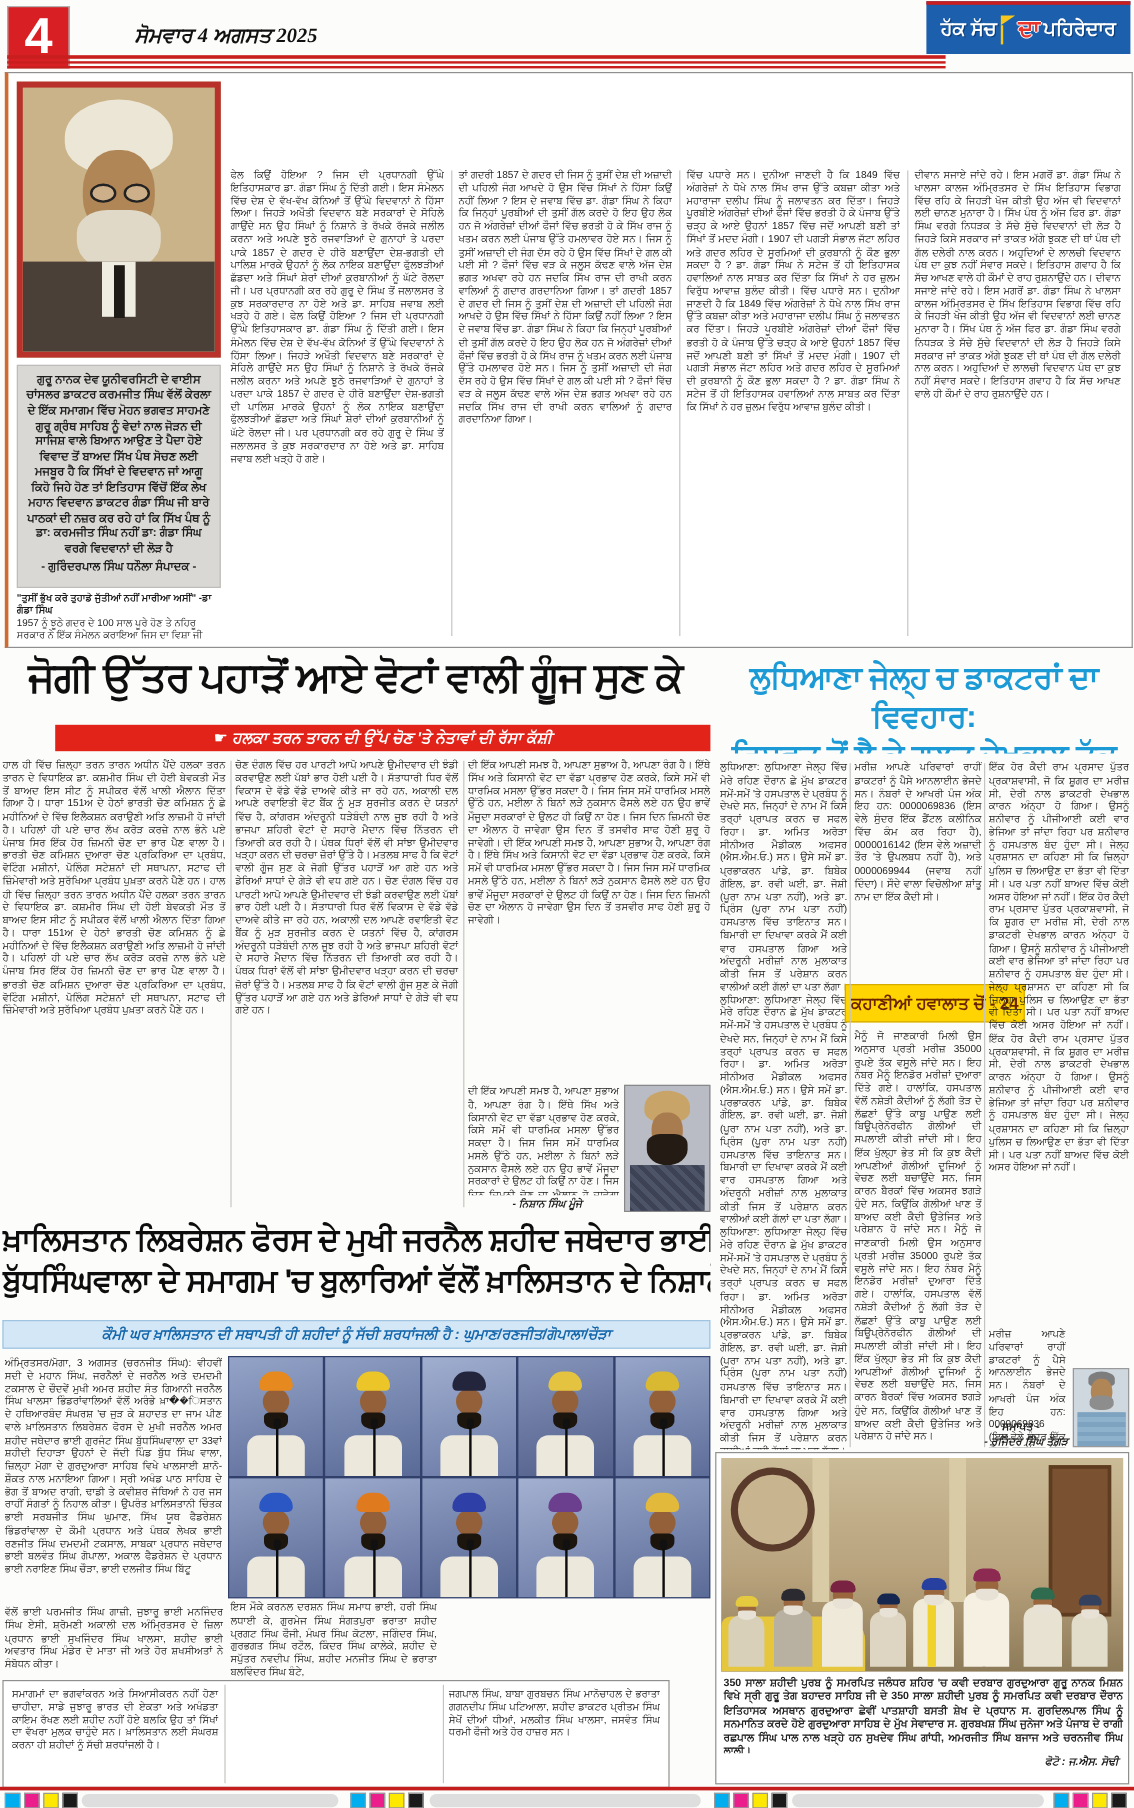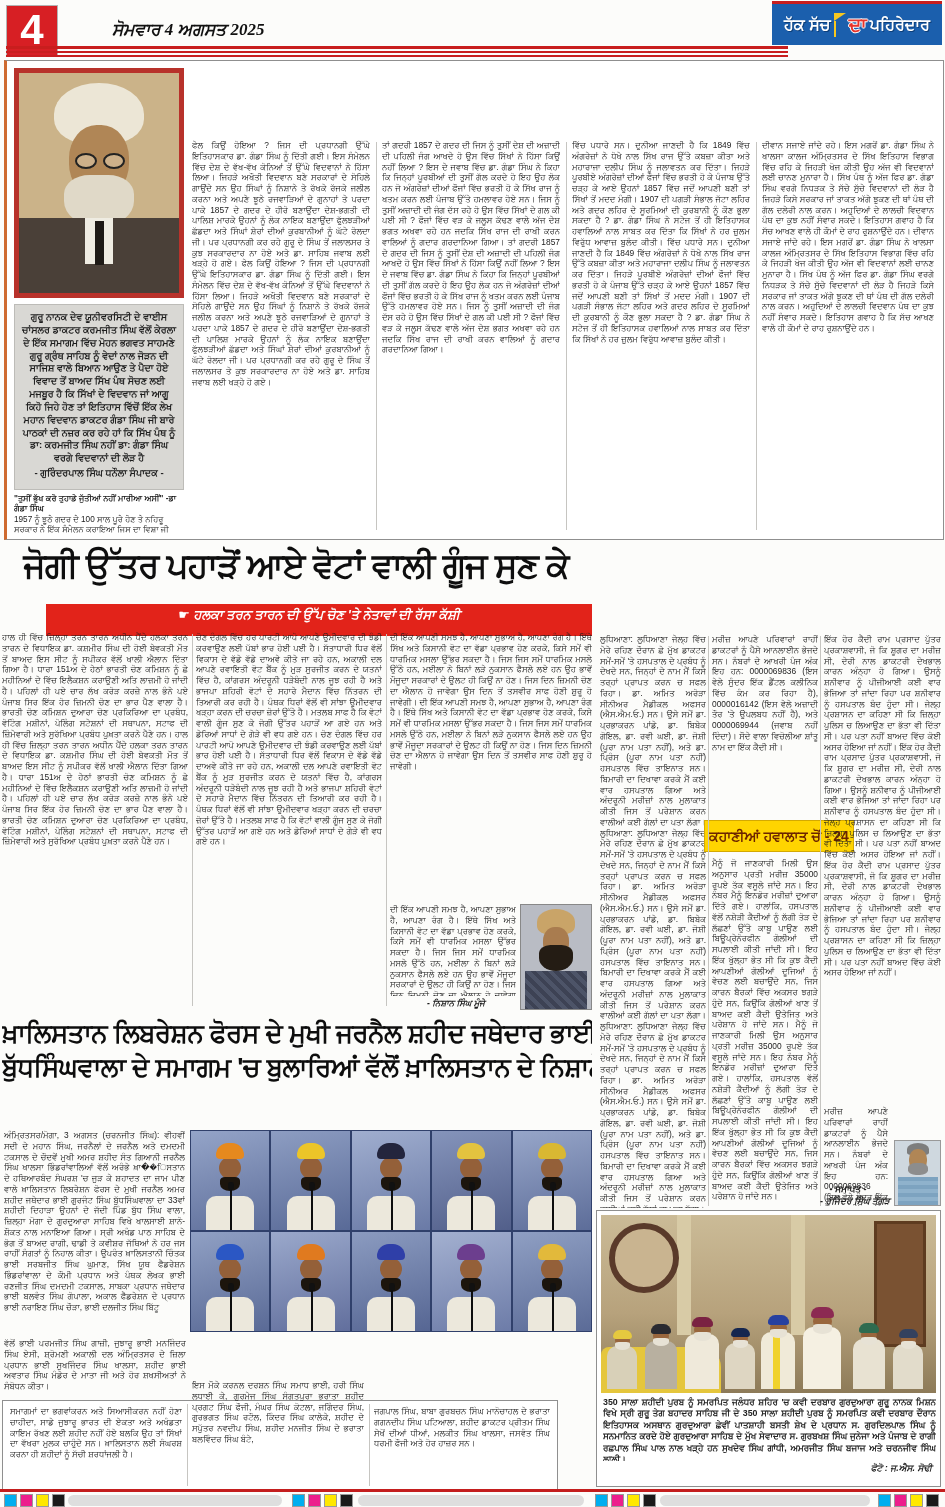--- a/index.html
+++ b/index.html
@@ -34,21 +34,21 @@
   .p1tie{position:absolute;left:76px;top:148px;width:9px;height:44px;background:#1e1a16;}
   .caption1{left:14px;top:304px;width:170px;height:186px;background:#d9d8d4;border:1px solid #bdbcb8;
             box-sizing:border-box;padding:6px 7px;font-size:9.6px;font-weight:bold;line-height:1.34;text-align:center;overflow:hidden;}
   .quote1{left:14px;top:494px;width:170px;height:40px;font-size:8.2px;line-height:1.25;overflow:hidden;}
   .quote1 b{display:block;}
   .col{position:absolute;overflow:hidden;font-size:8.4px;line-height:1.28;text-align:justify;color:#1d1d1d;}
   .vrule{position:absolute;width:1px;background:#c6c5c1;}
   
   .a2head{left:0;top:546px;width:592px;height:54px;color:#0e0e0e;font-weight:bold;font-size:34px;
           text-align:center;white-space:nowrap;overflow:hidden;letter-spacing:-1px;}
-  .a2bar{left:46px;top:604px;width:546px;height:32px;background:#e2231a;color:#fff;font-weight:bold;
+  .a2bar{left:46px;top:604px;width:546px;height:22px;background:#e2231a;color:#fff;font-weight:bold;
          font-style:italic;font-size:13px;text-align:center;line-height:22px;overflow:hidden;}
   .photo2{left:520px;top:904px;width:72px;height:106px;background:#b9bcc4;border:1px solid #888;overflow:hidden;box-sizing:border-box;}
   .p2turban{position:absolute;left:16px;top:4px;width:38px;height:26px;background:#c9a468;border-radius:50% 50% 35% 35%;}
   .p2face{position:absolute;left:22px;top:22px;width:26px;height:30px;background:#a97c4f;border-radius:45%;}
   .p2beard{position:absolute;left:18px;top:40px;width:34px;height:26px;background:#241c14;border-radius:40% 40% 60% 60%;}
   .p2shirt{position:absolute;left:4px;top:66px;width:62px;height:40px;background:#3d4254;
            background-image:repeating-linear-gradient(45deg,#3d4254 0 4px,#4d5468 4px 8px);}
   .byline2{left:400px;top:998px;width:112px;font-size:8.6px;font-weight:bold;font-style:italic;text-align:center;}
   
   .a3head{left:596px;top:548px;width:348px;height:80px;color:#1c9ad6;font-weight:bold;font-size:26px;
@@ -161,39 +161,44 @@
   <div class="vrule" style="left:192px;top:634px;height:372px;"></div>
   <div class="vrule" style="left:386px;top:634px;height:372px;"></div>
   <div class="abs photo2">
     <div class="p2turban"></div>
     <div class="p2face"></div>
     <div class="p2beard"></div>
     <div class="p2shirt"></div>
   </div>
   <div class="abs byline2">- ਨਿਸ਼ਾਨ ਸਿੰਘ ਮੂੰਜੇ</div>
 
+  <div class="abs a3head">
+    <div>ਲੁਧਿਆਣਾ ਜੇਲ੍ਹ ਚ ਡਾਕਟਰਾਂ ਦਾ ਵਿਵਹਾਰ:</div>
+    <div>ਰਿਸ਼ਵਤ ਤੋਂ ਲੈ ਕੇ ਗਲਤ ਦੇਖਭਾਲ ਤੱਕ</div>
+  </div>
   <div class="col" style="left:600px;top:634px;width:106px;height:574px;">ਲੁਧਿਆਣਾ: ਲੁਧਿਆਣਾ ਜੇਲ੍ਹ ਵਿੱਚ ਮੇਰੇ ਰਹਿਣ ਦੌਰਾਨ ਛੇ ਮੁੱਖ ਡਾਕਟਰ ਸਮੇਂ-ਸਮੇਂ 'ਤੇ ਹਸਪਤਾਲ ਦੇ ਪ੍ਰਬੰਧ ਨੂੰ ਦੇਖਦੇ ਸਨ, ਜਿਨ੍ਹਾਂ ਦੇ ਨਾਮ ਮੈਂ ਕਿਸੇ ਤਰ੍ਹਾਂ ਪ੍ਰਾਪਤ ਕਰਨ ਚ ਸਫਲ ਰਿਹਾ। ਡਾ. ਅਮਿਤ ਅਰੋੜਾ ਸੀਨੀਅਰ ਮੈਡੀਕਲ ਅਫਸਰ (ਐਸ.ਐਮ.ਓ.) ਸਨ। ਉਸੇ ਸਮੇਂ ਡਾ. ਪ੍ਰਭਾਕਰਨ ਪਾਂਡੇ, ਡਾ. ਬਿਬੇਕ ਗੋਇਲ, ਡਾ. ਰਵੀ ਘਈ, ਡਾ. ਜੋਸ਼ੀ (ਪੂਰਾ ਨਾਮ ਪਤਾ ਨਹੀਂ), ਅਤੇ ਡਾ. ਪ੍ਰਿੰਸ (ਪੂਰਾ ਨਾਮ ਪਤਾ ਨਹੀਂ) ਹਸਪਤਾਲ ਵਿੱਚ ਤਾਇਨਾਤ ਸਨ। ਬਿਮਾਰੀ ਦਾ ਦਿਖਾਵਾ ਕਰਕੇ ਮੈਂ ਕਈ ਵਾਰ ਹਸਪਤਾਲ ਗਿਆ ਅਤੇ ਅੰਦਰੂਨੀ ਮਰੀਜ਼ਾਂ ਨਾਲ ਮੁਲਾਕਾਤ ਕੀਤੀ ਜਿਸ ਤੋਂ ਪਰੇਸ਼ਾਨ ਕਰਨ ਵਾਲੀਆਂ ਕਈ ਗੱਲਾਂ ਦਾ ਪਤਾ ਲੱਗਾ। ਲੁਧਿਆਣਾ: ਲੁਧਿਆਣਾ ਜੇਲ੍ਹ ਵਿੱਚ ਮੇਰੇ ਰਹਿਣ ਦੌਰਾਨ ਛੇ ਮੁੱਖ ਡਾਕਟਰ ਸਮੇਂ-ਸਮੇਂ 'ਤੇ ਹਸਪਤਾਲ ਦੇ ਪ੍ਰਬੰਧ ਨੂੰ ਦੇਖਦੇ ਸਨ, ਜਿਨ੍ਹਾਂ ਦੇ ਨਾਮ ਮੈਂ ਕਿਸੇ ਤਰ੍ਹਾਂ ਪ੍ਰਾਪਤ ਕਰਨ ਚ ਸਫਲ ਰਿਹਾ। ਡਾ. ਅਮਿਤ ਅਰੋੜਾ ਸੀਨੀਅਰ ਮੈਡੀਕਲ ਅਫਸਰ (ਐਸ.ਐਮ.ਓ.) ਸਨ। ਉਸੇ ਸਮੇਂ ਡਾ. ਪ੍ਰਭਾਕਰਨ ਪਾਂਡੇ, ਡਾ. ਬਿਬੇਕ ਗੋਇਲ, ਡਾ. ਰਵੀ ਘਈ, ਡਾ. ਜੋਸ਼ੀ (ਪੂਰਾ ਨਾਮ ਪਤਾ ਨਹੀਂ), ਅਤੇ ਡਾ. ਪ੍ਰਿੰਸ (ਪੂਰਾ ਨਾਮ ਪਤਾ ਨਹੀਂ) ਹਸਪਤਾਲ ਵਿੱਚ ਤਾਇਨਾਤ ਸਨ। ਬਿਮਾਰੀ ਦਾ ਦਿਖਾਵਾ ਕਰਕੇ ਮੈਂ ਕਈ ਵਾਰ ਹਸਪਤਾਲ ਗਿਆ ਅਤੇ ਅੰਦਰੂਨੀ ਮਰੀਜ਼ਾਂ ਨਾਲ ਮੁਲਾਕਾਤ ਕੀਤੀ ਜਿਸ ਤੋਂ ਪਰੇਸ਼ਾਨ ਕਰਨ ਵਾਲੀਆਂ ਕਈ ਗੱਲਾਂ ਦਾ ਪਤਾ ਲੱਗਾ। ਲੁਧਿਆਣਾ: ਲੁਧਿਆਣਾ ਜੇਲ੍ਹ ਵਿੱਚ ਮੇਰੇ ਰਹਿਣ ਦੌਰਾਨ ਛੇ ਮੁੱਖ ਡਾਕਟਰ ਸਮੇਂ-ਸਮੇਂ 'ਤੇ ਹਸਪਤਾਲ ਦੇ ਪ੍ਰਬੰਧ ਨੂੰ ਦੇਖਦੇ ਸਨ, ਜਿਨ੍ਹਾਂ ਦੇ ਨਾਮ ਮੈਂ ਕਿਸੇ ਤਰ੍ਹਾਂ ਪ੍ਰਾਪਤ ਕਰਨ ਚ ਸਫਲ ਰਿਹਾ। ਡਾ. ਅਮਿਤ ਅਰੋੜਾ ਸੀਨੀਅਰ ਮੈਡੀਕਲ ਅਫਸਰ (ਐਸ.ਐਮ.ਓ.) ਸਨ। ਉਸੇ ਸਮੇਂ ਡਾ. ਪ੍ਰਭਾਕਰਨ ਪਾਂਡੇ, ਡਾ. ਬਿਬੇਕ ਗੋਇਲ, ਡਾ. ਰਵੀ ਘਈ, ਡਾ. ਜੋਸ਼ੀ (ਪੂਰਾ ਨਾਮ ਪਤਾ ਨਹੀਂ), ਅਤੇ ਡਾ. ਪ੍ਰਿੰਸ (ਪੂਰਾ ਨਾਮ ਪਤਾ ਨਹੀਂ) ਹਸਪਤਾਲ ਵਿੱਚ ਤਾਇਨਾਤ ਸਨ। ਬਿਮਾਰੀ ਦਾ ਦਿਖਾਵਾ ਕਰਕੇ ਮੈਂ ਕਈ ਵਾਰ ਹਸਪਤਾਲ ਗਿਆ ਅਤੇ ਅੰਦਰੂਨੀ ਮਰੀਜ਼ਾਂ ਨਾਲ ਮੁਲਾਕਾਤ ਕੀਤੀ ਜਿਸ ਤੋਂ ਪਰੇਸ਼ਾਨ ਕਰਨ ਵਾਲੀਆਂ ਕਈ ਗੱਲਾਂ ਦਾ ਪਤਾ ਲੱਗਾ।</div>
   <div class="col" style="left:712px;top:634px;width:106px;height:182px;">ਮਰੀਜ਼ ਆਪਣੇ ਪਰਿਵਾਰਾਂ ਰਾਹੀਂ ਡਾਕਟਰਾਂ ਨੂੰ ਪੈਸੇ ਆਨਲਾਈਨ ਭੇਜਦੇ ਸਨ। ਨੰਬਰਾਂ ਦੇ ਆਖਰੀ ਪੰਜ ਅੰਕ ਇਹ ਹਨ: 0000069836 (ਇਸ ਵੇਲੇ ਸੁੰਦਰ ਇੱਕ ਡੈਂਟਲ ਕਲੀਨਿਕ ਵਿੱਚ ਕੰਮ ਕਰ ਰਿਹਾ ਹੈ), 0000016142 (ਇਸ ਵੇਲੇ ਅਜ਼ਾਦੀ ਤੌਰ 'ਤੇ ਉਪਲਬਧ ਨਹੀਂ ਹੈ), ਅਤੇ 0000069944 (ਜਵਾਬ ਨਹੀਂ ਦਿੰਦਾ)। ਸੌਦੇ ਵਾਲਾ ਵਿਚੋਲੀਆ ਸ਼ਾਂਤੂ ਨਾਮ ਦਾ ਇੱਕ ਕੈਦੀ ਸੀ।</div>
   <div class="abs badge3">ਕਹਾਣੀਆਂ ਹਵਾਲਾਤ ਚੋਂ - 24</div>
   <div class="col" style="left:712px;top:858px;width:106px;height:350px;">ਮੈਨੂੰ ਜੋ ਜਾਣਕਾਰੀ ਮਿਲੀ ਉਸ ਅਨੁਸਾਰ ਪ੍ਰਤੀ ਮਰੀਜ਼ 35000 ਰੁਪਏ ਤੱਕ ਵਸੂਲੇ ਜਾਂਦੇ ਸਨ। ਇਹ ਨੰਬਰ ਮੈਨੂੰ ਇਨਡੋਰ ਮਰੀਜ਼ਾਂ ਦੁਆਰਾ ਦਿੱਤੇ ਗਏ। ਹਾਲਾਂਕਿ, ਹਸਪਤਾਲ ਵੱਲੋਂ ਨਸ਼ੇੜੀ ਕੈਦੀਆਂ ਨੂੰ ਲੱਗੀ ਤੋੜ ਦੇ ਲੱਛਣਾਂ ਉੱਤੇ ਕਾਬੂ ਪਾਉਣ ਲਈ ਬਿਊਪ੍ਰੇਨੋਰਫੀਨ ਗੋਲੀਆਂ ਦੀ ਸਪਲਾਈ ਕੀਤੀ ਜਾਂਦੀ ਸੀ। ਇਹ ਇੱਕ ਖੁੱਲ੍ਹਾ ਭੇਤ ਸੀ ਕਿ ਕੁਝ ਕੈਦੀ ਆਪਣੀਆਂ ਗੋਲੀਆਂ ਦੂਜਿਆਂ ਨੂੰ ਵੇਚਣ ਲਈ ਬਚਾਉਂਦੇ ਸਨ, ਜਿਸ ਕਾਰਨ ਬੈਰਕਾਂ ਵਿੱਚ ਅਕਸਰ ਝਗੜੇ ਹੁੰਦੇ ਸਨ, ਕਿਉਂਕਿ ਗੋਲੀਆਂ ਖਾਣ ਤੋਂ ਬਾਅਦ ਕਈ ਕੈਦੀ ਉਤੇਜਿਤ ਅਤੇ ਪਰੇਸ਼ਾਨ ਹੋ ਜਾਂਦੇ ਸਨ। ਮੈਨੂੰ ਜੋ ਜਾਣਕਾਰੀ ਮਿਲੀ ਉਸ ਅਨੁਸਾਰ ਪ੍ਰਤੀ ਮਰੀਜ਼ 35000 ਰੁਪਏ ਤੱਕ ਵਸੂਲੇ ਜਾਂਦੇ ਸਨ। ਇਹ ਨੰਬਰ ਮੈਨੂੰ ਇਨਡੋਰ ਮਰੀਜ਼ਾਂ ਦੁਆਰਾ ਦਿੱਤੇ ਗਏ। ਹਾਲਾਂਕਿ, ਹਸਪਤਾਲ ਵੱਲੋਂ ਨਸ਼ੇੜੀ ਕੈਦੀਆਂ ਨੂੰ ਲੱਗੀ ਤੋੜ ਦੇ ਲੱਛਣਾਂ ਉੱਤੇ ਕਾਬੂ ਪਾਉਣ ਲਈ ਬਿਊਪ੍ਰੇਨੋਰਫੀਨ ਗੋਲੀਆਂ ਦੀ ਸਪਲਾਈ ਕੀਤੀ ਜਾਂਦੀ ਸੀ। ਇਹ ਇੱਕ ਖੁੱਲ੍ਹਾ ਭੇਤ ਸੀ ਕਿ ਕੁਝ ਕੈਦੀ ਆਪਣੀਆਂ ਗੋਲੀਆਂ ਦੂਜਿਆਂ ਨੂੰ ਵੇਚਣ ਲਈ ਬਚਾਉਂਦੇ ਸਨ, ਜਿਸ ਕਾਰਨ ਬੈਰਕਾਂ ਵਿੱਚ ਅਕਸਰ ਝਗੜੇ ਹੁੰਦੇ ਸਨ, ਕਿਉਂਕਿ ਗੋਲੀਆਂ ਖਾਣ ਤੋਂ ਬਾਅਦ ਕਈ ਕੈਦੀ ਉਤੇਜਿਤ ਅਤੇ ਪਰੇਸ਼ਾਨ ਹੋ ਜਾਂਦੇ ਸਨ।</div>
   <div class="col" style="left:824px;top:634px;width:117px;height:468px;">ਇੱਕ ਹੋਰ ਕੈਦੀ ਰਾਮ ਪ੍ਰਸਾਦ ਪੁੱਤਰ ਪ੍ਰਕਾਸ਼ਵਾਸੀ, ਜੋ ਕਿ ਸ਼ੂਗਰ ਦਾ ਮਰੀਜ਼ ਸੀ, ਦੇਰੀ ਨਾਲ ਡਾਕਟਰੀ ਦੇਖਭਾਲ ਕਾਰਨ ਅੰਨ੍ਹਾ ਹੋ ਗਿਆ। ਉਸਨੂੰ ਸ਼ਨੀਵਾਰ ਨੂੰ ਪੀਜੀਆਈ ਕਈ ਵਾਰ ਭੇਜਿਆ ਤਾਂ ਜਾਂਦਾ ਰਿਹਾ ਪਰ ਸ਼ਨੀਵਾਰ ਨੂੰ ਹਸਪਤਾਲ ਬੰਦ ਹੁੰਦਾ ਸੀ। ਜੇਲ੍ਹ ਪ੍ਰਸ਼ਾਸਨ ਦਾ ਕਹਿਣਾ ਸੀ ਕਿ ਜ਼ਿਲ੍ਹਾ ਪੁਲਿਸ ਚ ਲਿਆਉਣ ਦਾ ਭੱਤਾ ਵੀ ਦਿੱਤਾ ਸੀ। ਪਰ ਪਤਾ ਨਹੀਂ ਬਾਅਦ ਵਿੱਚ ਕੋਈ ਅਸਰ ਹੋਇਆ ਜਾਂ ਨਹੀਂ। ਇੱਕ ਹੋਰ ਕੈਦੀ ਰਾਮ ਪ੍ਰਸਾਦ ਪੁੱਤਰ ਪ੍ਰਕਾਸ਼ਵਾਸੀ, ਜੋ ਕਿ ਸ਼ੂਗਰ ਦਾ ਮਰੀਜ਼ ਸੀ, ਦੇਰੀ ਨਾਲ ਡਾਕਟਰੀ ਦੇਖਭਾਲ ਕਾਰਨ ਅੰਨ੍ਹਾ ਹੋ ਗਿਆ। ਉਸਨੂੰ ਸ਼ਨੀਵਾਰ ਨੂੰ ਪੀਜੀਆਈ ਕਈ ਵਾਰ ਭੇਜਿਆ ਤਾਂ ਜਾਂਦਾ ਰਿਹਾ ਪਰ ਸ਼ਨੀਵਾਰ ਨੂੰ ਹਸਪਤਾਲ ਬੰਦ ਹੁੰਦਾ ਸੀ। ਜੇਲ੍ਹ ਪ੍ਰਸ਼ਾਸਨ ਦਾ ਕਹਿਣਾ ਸੀ ਕਿ ਜ਼ਿਲ੍ਹਾ ਪੁਲਿਸ ਚ ਲਿਆਉਣ ਦਾ ਭੱਤਾ ਵੀ ਦਿੱਤਾ ਸੀ। ਪਰ ਪਤਾ ਨਹੀਂ ਬਾਅਦ ਵਿੱਚ ਕੋਈ ਅਸਰ ਹੋਇਆ ਜਾਂ ਨਹੀਂ। ਇੱਕ ਹੋਰ ਕੈਦੀ ਰਾਮ ਪ੍ਰਸਾਦ ਪੁੱਤਰ ਪ੍ਰਕਾਸ਼ਵਾਸੀ, ਜੋ ਕਿ ਸ਼ੂਗਰ ਦਾ ਮਰੀਜ਼ ਸੀ, ਦੇਰੀ ਨਾਲ ਡਾਕਟਰੀ ਦੇਖਭਾਲ ਕਾਰਨ ਅੰਨ੍ਹਾ ਹੋ ਗਿਆ। ਉਸਨੂੰ ਸ਼ਨੀਵਾਰ ਨੂੰ ਪੀਜੀਆਈ ਕਈ ਵਾਰ ਭੇਜਿਆ ਤਾਂ ਜਾਂਦਾ ਰਿਹਾ ਪਰ ਸ਼ਨੀਵਾਰ ਨੂੰ ਹਸਪਤਾਲ ਬੰਦ ਹੁੰਦਾ ਸੀ। ਜੇਲ੍ਹ ਪ੍ਰਸ਼ਾਸਨ ਦਾ ਕਹਿਣਾ ਸੀ ਕਿ ਜ਼ਿਲ੍ਹਾ ਪੁਲਿਸ ਚ ਲਿਆਉਣ ਦਾ ਭੱਤਾ ਵੀ ਦਿੱਤਾ ਸੀ। ਪਰ ਪਤਾ ਨਹੀਂ ਬਾਅਦ ਵਿੱਚ ਕੋਈ ਅਸਰ ਹੋਇਆ ਜਾਂ ਨਹੀਂ।</div>
   <div class="col" style="left:824px;top:1106px;width:64px;height:100px;">ਮਰੀਜ਼ ਆਪਣੇ ਪਰਿਵਾਰਾਂ ਰਾਹੀਂ ਡਾਕਟਰਾਂ ਨੂੰ ਪੈਸੇ ਆਨਲਾਈਨ ਭੇਜਦੇ ਸਨ। ਨੰਬਰਾਂ ਦੇ ਆਖਰੀ ਪੰਜ ਅੰਕ ਇਹ ਹਨ: 0000069836 (ਇਸ ਵੇਲੇ ਸੁੰਦਰ ਇੱਕ ਡੈਂਟਲ ਕਲੀਨਿਕ ਵਿੱਚ ਕੰਮ ਕਰ ਰਿਹਾ ਹੈ), 0000016142 (ਇਸ ਵੇਲੇ ਅਜ਼ਾਦੀ ਤੌਰ 'ਤੇ ਉਪਲਬਧ ਨਹੀਂ ਹੈ), ਅਤੇ 0000069944 (ਜਵਾਬ ਨਹੀਂ ਦਿੰਦਾ)। ਸੌਦੇ ਵਾਲਾ ਵਿਚੋਲੀਆ ਸ਼ਾਂਤੂ ਨਾਮ ਦਾ ਇੱਕ ਕੈਦੀ ਸੀ।</div>
   <div class="vrule" style="left:708px;top:636px;height:570px;"></div>
   <div class="vrule" style="left:820px;top:636px;height:570px;"></div>
   <div class="abs photo3">
     <div class="p3hair"></div>
     <div class="p3face"></div>
     <div class="p3beard"></div>
     <div class="p3shirt"></div>
   </div>
   <div class="endmark" style="left:806px;top:1184px;width:84px;">- ਸਮਾਪਤ -</div>
   <div class="byline3" style="left:760px;top:1196px;width:130px;">- ਰਜਿੰਦਰ ਸਿੰਘ ਤੱਗੜ</div>
 
   <div class="a4h" style="top:1018px;">ਖ਼ਾਲਿਸਤਾਨ ਲਿਬਰੇਸ਼ਨ ਫੋਰਸ ਦੇ ਮੁਖੀ ਜਰਨੈਲ ਸ਼ਹੀਦ ਜਥੇਦਾਰ ਭਾਈ ਗੁਰਜੰਟ ਸਿੰਘ</div>
   <div class="a4h" style="top:1052px;">ਬੁੱਧਸਿੰਘਵਾਲਾ ਦੇ ਸਮਾਗਮ 'ਚ ਬੁਲਾਰਿਆਂ ਵੱਲੋਂ ਖ਼ਾਲਿਸਤਾਨ ਦੇ ਨਿਸ਼ਾਨੇ 'ਤੇ ਜ਼ੋਰ</div>
+  <div class="abs a4bar">ਕੌਮੀ ਘਰ ਖ਼ਾਲਿਸਤਾਨ ਦੀ ਸਥਾਪਤੀ ਹੀ ਸ਼ਹੀਦਾਂ ਨੂੰ ਸੱਚੀ ਸ਼ਰਧਾਂਜਲੀ ਹੈ : ਘੁਮਾਣ/ਰਣਜੀਤ/ਗੋਪਾਲਾ/ਚੌੜਾ</div>
   <div class="col" style="left:4px;top:1130px;width:181px;height:202px;">ਅੰਮ੍ਰਿਤਸਰ/ਮੋਗਾ, 3 ਅਗਸਤ (ਚਰਨਜੀਤ ਸਿੰਘ): ਵੀਹਵੀਂ ਸਦੀ ਦੇ ਮਹਾਨ ਸਿੰਘ, ਜਰਨੈਲਾਂ ਦੇ ਜਰਨੈਲ ਅਤੇ ਦਮਦਮੀ ਟਕਸਾਲ ਦੇ ਚੌਦਵੇਂ ਮੁਖੀ ਅਮਰ ਸ਼ਹੀਦ ਸੰਤ ਗਿਆਨੀ ਜਰਨੈਲ ਸਿੰਘ ਖਾਲਸਾ ਭਿੰਡਰਾਂਵਾਲਿਆਂ ਵੱਲੋਂ ਅਰੰਭੇ ਖ਼ਾ��ਿਸਤਾਨ ਦੇ ਹਥਿਆਰਬੰਦ ਸੰਘਰਸ਼ 'ਚ ਜੁੜ ਕੇ ਸ਼ਹਾਦਤ ਦਾ ਜਾਮ ਪੀਣ ਵਾਲੇ ਖ਼ਾਲਿਸਤਾਨ ਲਿਬਰੇਸ਼ਨ ਫੋਰਸ ਦੇ ਮੁਖੀ ਜਰਨੈਲ ਅਮਰ ਸ਼ਹੀਦ ਜਥੇਦਾਰ ਭਾਈ ਗੁਰਜੰਟ ਸਿੰਘ ਬੁੱਧਸਿੰਘਵਾਲਾ ਦਾ 33ਵਾਂ ਸ਼ਹੀਦੀ ਦਿਹਾੜਾ ਉਹਨਾਂ ਦੇ ਜੱਦੀ ਪਿੰਡ ਬੁੱਧ ਸਿੰਘ ਵਾਲਾ, ਜ਼ਿਲ੍ਹਾ ਮੋਗਾ ਦੇ ਗੁਰਦੁਆਰਾ ਸਾਹਿਬ ਵਿਖੇ ਖਾਲਸਾਈ ਸ਼ਾਨੋ-ਸ਼ੌਕਤ ਨਾਲ ਮਨਾਇਆ ਗਿਆ। ਸ੍ਰੀ ਅਖੰਡ ਪਾਠ ਸਾਹਿਬ ਦੇ ਭੋਗ ਤੋਂ ਬਾਅਦ ਰਾਗੀ, ਢਾਡੀ ਤੇ ਕਵੀਸ਼ਰ ਜੱਥਿਆਂ ਨੇ ਹਰ ਜਸ ਰਾਹੀਂ ਸੰਗਤਾਂ ਨੂੰ ਨਿਹਾਲ ਕੀਤਾ। ਉਪਰੰਤ ਖ਼ਾਲਿਸਤਾਨੀ ਚਿੰਤਕ ਭਾਈ ਸਰਬਜੀਤ ਸਿੰਘ ਘੁਮਾਣ, ਸਿੱਖ ਯੂਥ ਫੈਡਰੇਸ਼ਨ ਭਿੰਡਰਾਂਵਾਲਾ ਦੇ ਕੌਮੀ ਪ੍ਰਧਾਨ ਅਤੇ ਪੰਥਕ ਲੇਖਕ ਭਾਈ ਰਣਜੀਤ ਸਿੰਘ ਦਮਦਮੀ ਟਕਸਾਲ, ਸਾਬਕਾ ਪ੍ਰਧਾਨ ਜਥੇਦਾਰ ਭਾਈ ਬਲਵੰਤ ਸਿੰਘ ਗੋਪਾਲਾ, ਅਕਾਲ ਫੈਡਰੇਸ਼ਨ ਦੇ ਪ੍ਰਧਾਨ ਭਾਈ ਨਰਾਇਣ ਸਿੰਘ ਚੌੜਾ, ਭਾਈ ਦਲਜੀਤ ਸਿੰਘ ਬਿੱਟੂ</div>
   <div class="abs grid4" id="photo-grid">
       <div class="pgcell" style="background: linear-gradient(165deg, rgb(148, 164, 200), rgb(95, 111, 155));">
         <div class="pg-body"></div>
         <div class="pg-head"></div>
         <div class="pg-turban" style="background:#e6891e"></div>
         <div class="pg-beard"></div>
         <div class="pg-mic"></div>
         <div class="pg-michead"></div>
       </div>
@@ -266,21 +271,21 @@
         <div class="pg-head"></div>
         <div class="pg-turban" style="background:#e2b93b"></div>
         <div class="pg-beard"></div>
         <div class="pg-mic"></div>
         <div class="pg-michead"></div>
       </div>
     </div>
   <div class="col" style="left:4px;top:1338px;width:182px;height:58px;">ਵੱਲੋਂ ਭਾਈ ਪਰਮਜੀਤ ਸਿੰਘ ਗਾਜ਼ੀ, ਜੁਝਾਰੂ ਭਾਈ ਮਨਜਿੰਦਰ ਸਿੰਘ ਏਸੀ, ਸ਼੍ਰੋਮਣੀ ਅਕਾਲੀ ਦਲ ਅੰਮ੍ਰਿਤਸਰ ਦੇ ਜ਼ਿਲਾ ਪ੍ਰਧਾਨ ਭਾਈ ਸੁਖਜਿੰਦਰ ਸਿੰਘ ਖਾਲਸਾ, ਸ਼ਹੀਦ ਭਾਈ ਅਵਤਾਰ ਸਿੰਘ ਮੰਡੇਰ ਦੇ ਮਾਤਾ ਜੀ ਅਤੇ ਹੋਰ ਸ਼ਖਸੀਅਤਾਂ ਨੇ ਸੰਬੋਧਨ ਕੀਤਾ।</div>
   <div class="abs box4"></div>
   <div class="col" style="left:10px;top:1406px;width:172px;height:78px;">ਸਮਾਗਮਾਂ ਦਾ ਭਗਵਾਂਕਰਨ ਅਤੇ ਸਿਆਸੀਕਰਨ ਨਹੀਂ ਹੋਣਾ ਚਾਹੀਦਾ, ਸਾਡੇ ਜੁਝਾਰੂ ਭਾਰਤ ਦੀ ਏਕਤਾ ਅਤੇ ਅਖੰਡਤਾ ਕਾਇਮ ਰੱਖਣ ਲਈ ਸ਼ਹੀਦ ਨਹੀਂ ਹੋਏ ਬਲਕਿ ਉਹ ਤਾਂ ਸਿੱਖਾਂ ਦਾ ਵੱਖਰਾ ਮੁਲਕ ਚਾਹੁੰਦੇ ਸਨ। ਖ਼ਾਲਿਸਤਾਨ ਲਈ ਸੰਘਰਸ਼ ਕਰਨਾ ਹੀ ਸ਼ਹੀਦਾਂ ਨੂੰ ਸੱਚੀ ਸ਼ਰਧਾਂਜਲੀ ਹੈ।</div>
-  <div class="col" style="left:192px;top:1380px;width:172px;height:78px;">ਇਸ ਮੌਕੇ ਕਰਨਲ ਦਰਸ਼ਨ ਸਿੰਘ ਸਮਾਧ ਭਾਈ, ਹਰੀ ਸਿੰਘ ਲਧਾਈ ਕੇ, ਗੁਰਮੇਜ ਸਿੰਘ ਸੰਗਤਪੁਰਾ ਭਰਾਤਾ ਸ਼ਹੀਦ ਪ੍ਰਗਟ ਸਿੰਘ ਫੌਜੀ, ਮੰਘਰ ਸਿੰਘ ਕੋਟਲਾ, ਜਗਿੰਦਰ ਸਿੰਘ, ਗੁਰਭਗਤ ਸਿੰਘ ਰਟੌਲ, ਕਿੰਦਰ ਸਿੰਘ ਕਾਲੇਕੇ, ਸ਼ਹੀਦ ਦੇ ਸਪੁੱਤਰ ਨਵਦੀਪ ਸਿੰਘ, ਸ਼ਹੀਦ ਮਨਜੀਤ ਸਿੰਘ ਦੇ ਭਰਾਤਾ ਬਲਵਿੰਦਰ ਸਿੰਘ ਬੰਟੇ,</div>
+  <div class="col" style="left:192px;top:1334px;width:172px;height:78px;">ਇਸ ਮੌਕੇ ਕਰਨਲ ਦਰਸ਼ਨ ਸਿੰਘ ਸਮਾਧ ਭਾਈ, ਹਰੀ ਸਿੰਘ ਲਧਾਈ ਕੇ, ਗੁਰਮੇਜ ਸਿੰਘ ਸੰਗਤਪੁਰਾ ਭਰਾਤਾ ਸ਼ਹੀਦ ਪ੍ਰਗਟ ਸਿੰਘ ਫੌਜੀ, ਮੰਘਰ ਸਿੰਘ ਕੋਟਲਾ, ਜਗਿੰਦਰ ਸਿੰਘ, ਗੁਰਭਗਤ ਸਿੰਘ ਰਟੌਲ, ਕਿੰਦਰ ਸਿੰਘ ਕਾਲੇਕੇ, ਸ਼ਹੀਦ ਦੇ ਸਪੁੱਤਰ ਨਵਦੀਪ ਸਿੰਘ, ਸ਼ਹੀਦ ਮਨਜੀਤ ਸਿੰਘ ਦੇ ਭਰਾਤਾ ਬਲਵਿੰਦਰ ਸਿੰਘ ਬੰਟੇ,</div>
   <div class="col" style="left:374px;top:1406px;width:176px;height:78px;">ਜਗਪਾਲ ਸਿੰਘ, ਬਾਬਾ ਗੁਰਬਚਨ ਸਿੰਘ ਮਾਨੋਚਾਹਲ ਦੇ ਭਰਾਤਾ ਗਗਨਦੀਪ ਸਿੰਘ ਪਟਿਆਲਾ, ਸ਼ਹੀਦ ਡਾਕਟਰ ਪ੍ਰੀਤਮ ਸਿੰਘ ਸੇਖੋਂ ਦੀਆਂ ਧੀਆਂ, ਮਲਕੀਤ ਸਿੰਘ ਖਾਲਸਾ, ਜਸਵੰਤ ਸਿੰਘ ਧਰਮੀ ਫੌਜੀ ਅਤੇ ਹੋਰ ਹਾਜ਼ਰ ਸਨ।</div>
   <div class="vrule" style="left:187px;top:1404px;height:82px;"></div>
   <div class="vrule" style="left:369px;top:1404px;height:82px;"></div>
 
   <div class="abs bpbox">
     <div class="bphoto" id="big-photo">
       <div class="bp-pillar" style="left:76px;"></div>
       <div class="bp-pillar" style="left:190px;"></div>
       <div class="bp-emblem"></div>
       <div class="bp-door"></div>

